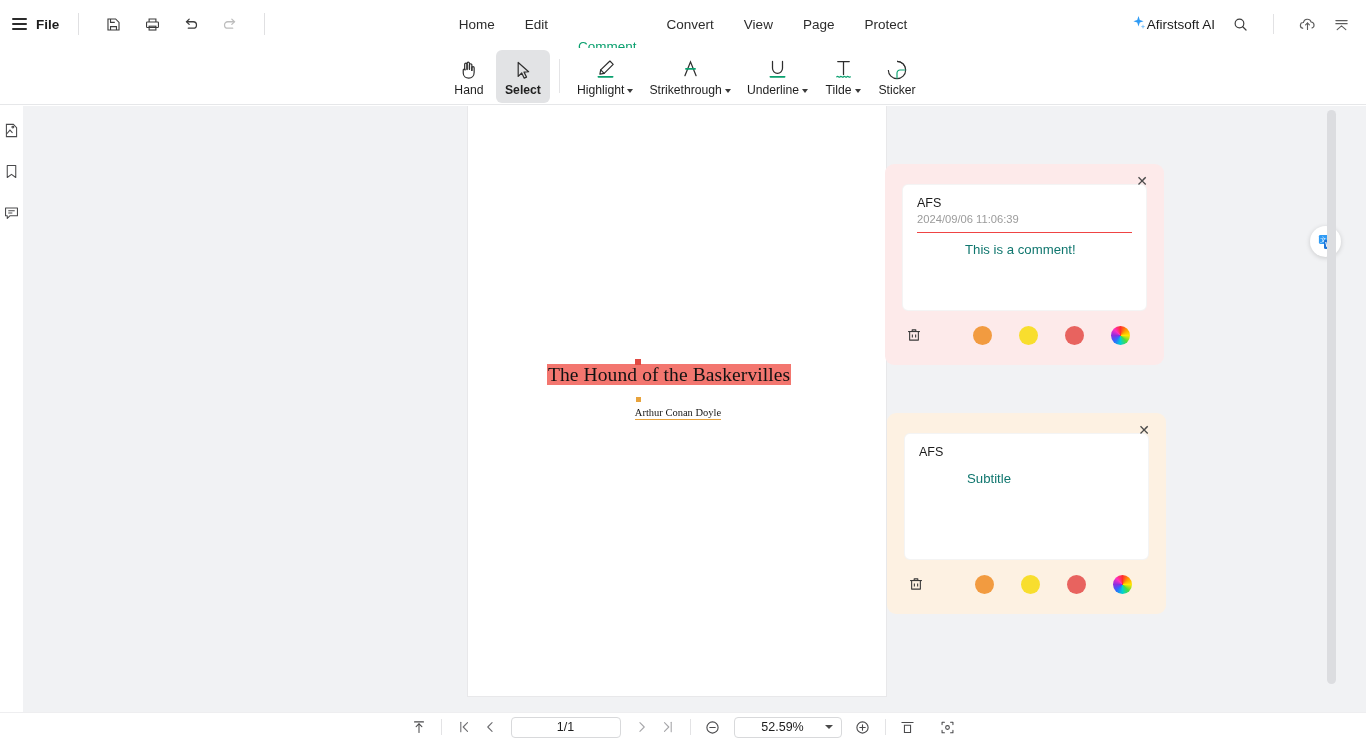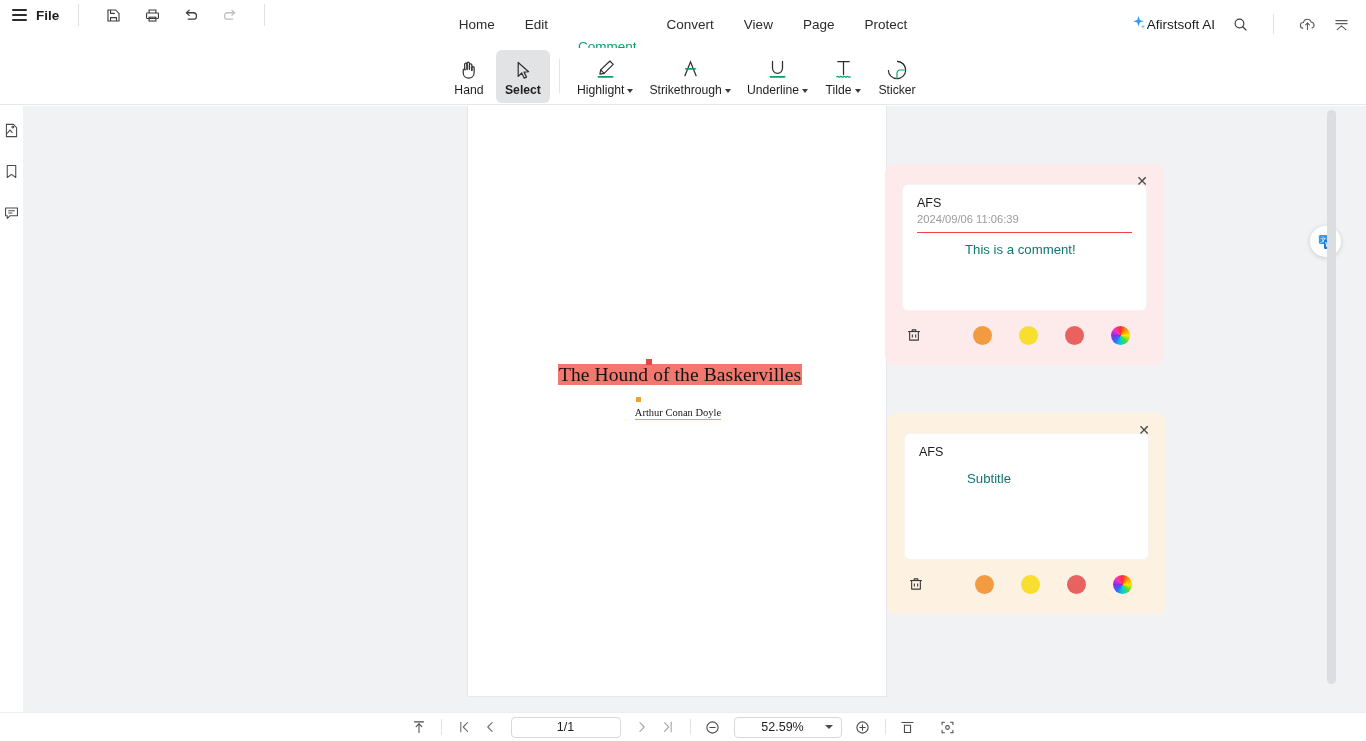--- a/index.html
+++ b/index.html
@@ -6,21 +6,21 @@
   html, body {
     width: 1366px; height: 741px;
     font-family: "Liberation Sans", sans-serif;
     background: #ffffff; overflow: hidden;
   }
   body { position: relative; }
 
   
   .topbar {
     position: absolute; left: 0; top: 0; width: 1366px; height: 48px;
-    background: #ffffff; display: flex; align-items: flex-start;
+    background: #ffffff; display: flex; align-items: center;
   }
   .file-group { display: flex; align-items: center; gap: 9px; padding-left: 12px; }
   .hamburger { width: 15px; height: 12px; display: flex; flex-direction: column;
                justify-content: space-between; cursor: pointer; }
   .hamburger i { display: block; height: 1.6px; background: #2b2b2b; border-radius: 1px; }
   .file-label { font-size: 13.5px; color: #1c1c1c; font-weight: 600; cursor: pointer; }
   .vsep { width: 1px; height: 22px; background: #e0e0e2; margin: 0 10px; }
   .qicon { width: 30px; height: 30px; display: flex; align-items: center;
            justify-content: center; cursor: pointer; border-radius: 4px; }
 
@@ -71,21 +71,21 @@
 
   
   .workspace {
     position: absolute; left: 23px; top: 106px; right: 0; bottom: 29px;
     background: #f1f2f4; overflow: hidden;
   }
   .page {
     position: absolute; left: 445px; top: 0; width: 418px; height: 590px;
     background: #ffffff; box-shadow: 0 0 0 1px #e8e8ea;
   }
-  .doc-title-wrap { position: absolute; left: 90px; top: 258px; width: 240px; text-align: center; }
+  .doc-title-wrap { position: absolute; left: 79px; top: 258px; width: 240px; text-align: center; }
   .doc-title {
     display: inline-block; font-family: "Liberation Serif", serif;
     font-size: 19.5px; color: #121212; background: #f3766f;
     letter-spacing: 0.1px; line-height: 1.05; padding: 1px 1px 0;
     position: relative; white-space: nowrap;
   }
   .anchor-sq { position: absolute; width: 6px; height: 6px; }
   .doc-author-wrap { position: absolute; left: 90px; top: 296px; width: 240px; text-align: center; }
   .doc-author {
     display: inline-block; font-family: "Liberation Serif", serif;

